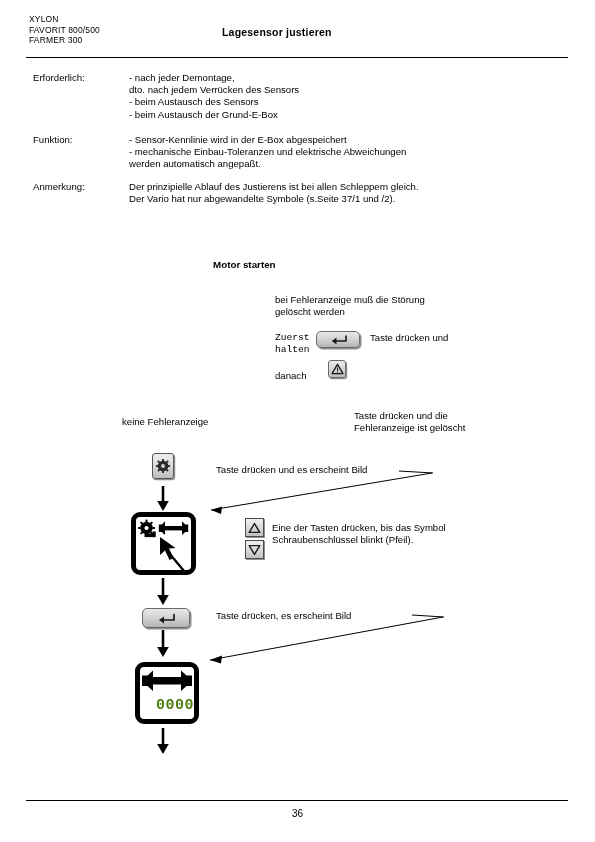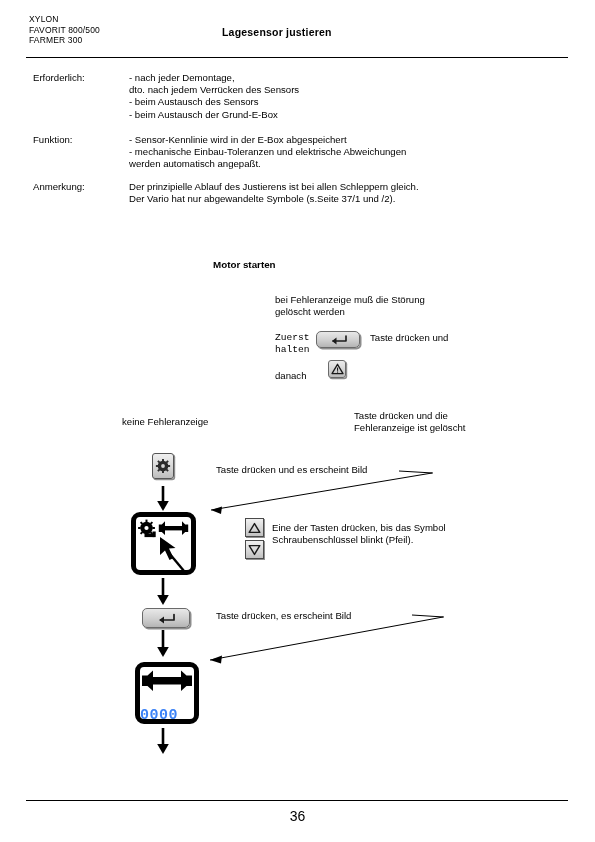--- a/index.html
+++ b/index.html
@@ -46,21 +46,21 @@
     position: absolute;
     left: 26px; top: 800px;
     width: 542px; height: 1px;
     background: #000;
   }
   .page-num {
     position: absolute;
     left: 0; top: 808px;
     width: 595px;
     text-align: center;
-    font-size: 14px;
+    font-size: 10px;
   }
   
   .row-label {
     position: absolute;
     font-size: 9.6px;
   }
   .row-body {
     position: absolute;
     font-size: 9.6px;
     line-height: 12.2px;
@@ -305,23 +305,23 @@
     <line x1="7" y1="0" x2="7" y2="20" stroke="#000" stroke-width="2.6"></line>
     <path d="M1.2 17 L7 27 L12.8 17 Z" fill="#000"></path>
   </svg>
 
   <div class="disp" style="left:135px; top:662px; width:64px; height:62px;">
     <svg width="54" height="26" viewBox="0 0 54 26" style="position:absolute;left:0;top:2px;">
       <rect x="12" y="8" width="30" height="7.5" fill="#000"></rect>
       <path d="M13 1.5 L13 22 L7.5 17 L2 17 L2 6.5 L7.5 6.5 Z" fill="#000"></path>
       <path d="M41 1.5 L41 22 L46.5 17 L52 17 L52 6.5 L46.5 6.5 Z" fill="#000"></path>
     </svg>
-    <div style="position:absolute; left:0; top:40px; width:54px; text-align:left;
+    <div style="position:absolute; left:0; top:30px; width:54px; text-align:right;
                 font-family:'Liberation Mono', monospace; font-size:15px;
-                font-weight:bold; letter-spacing:0.5px; color:#3b82f6;">0000</div>
+                font-weight:bold; letter-spacing:0.5px; color:#4d7c0f;">0000</div>
   </div>
 
   <svg class="flow-arrow" style="left:156px; top:728px;" width="14" height="28">
     <line x1="7" y1="0" x2="7" y2="19" stroke="#000" stroke-width="2.6"></line>
     <path d="M1.2 16 L7 26 L12.8 16 Z" fill="#000"></path>
   </svg>
 
   <div class="rule-bottom"></div>
   <div class="page-num">36</div>
 

